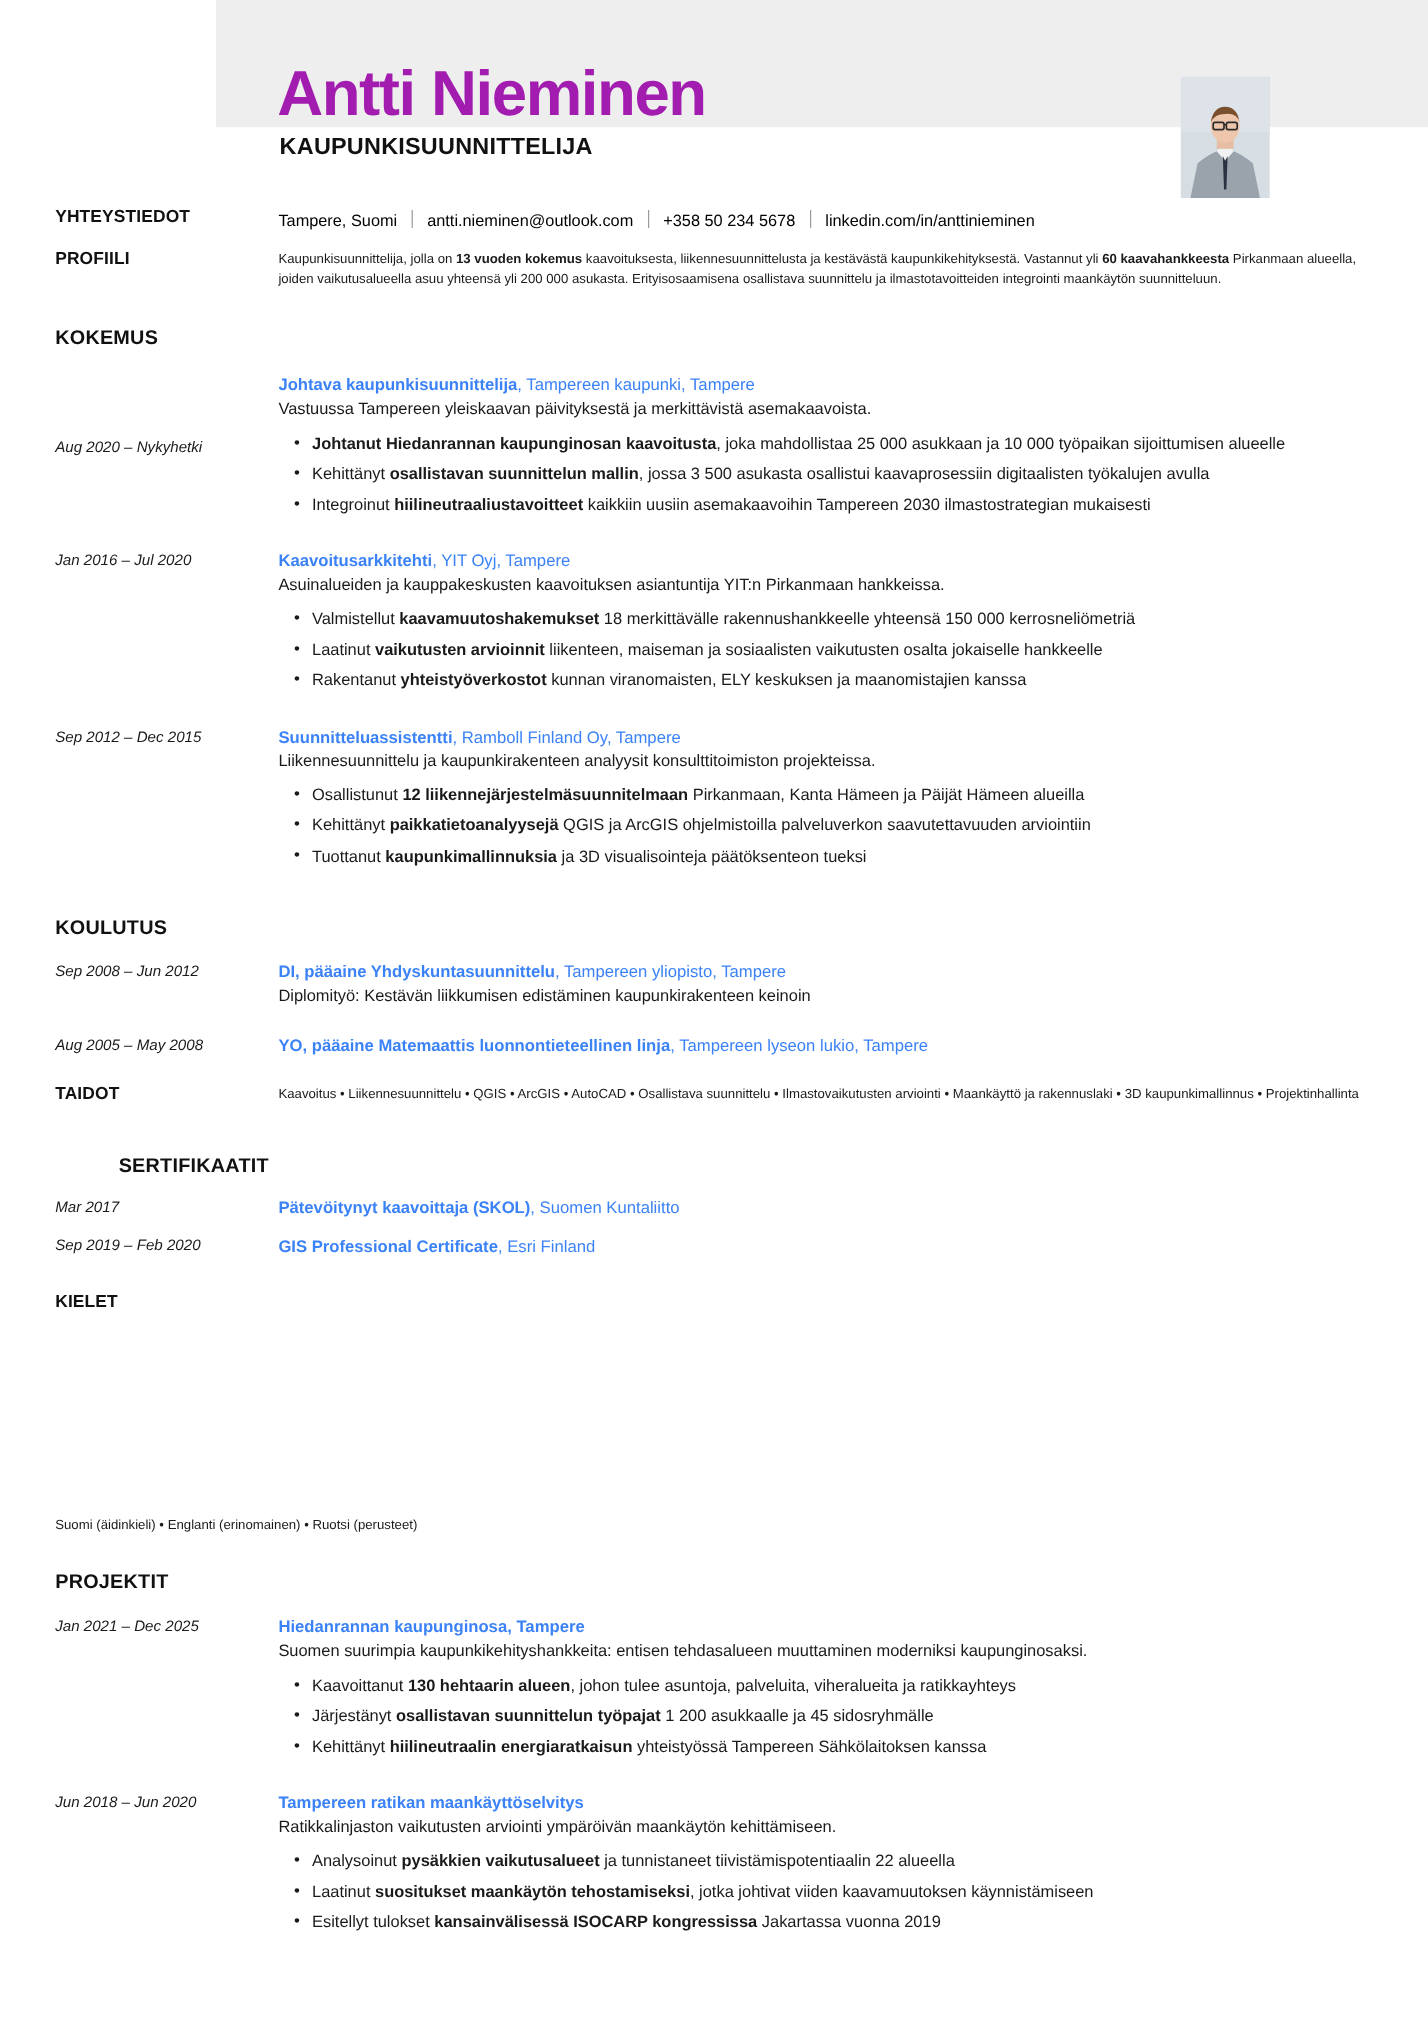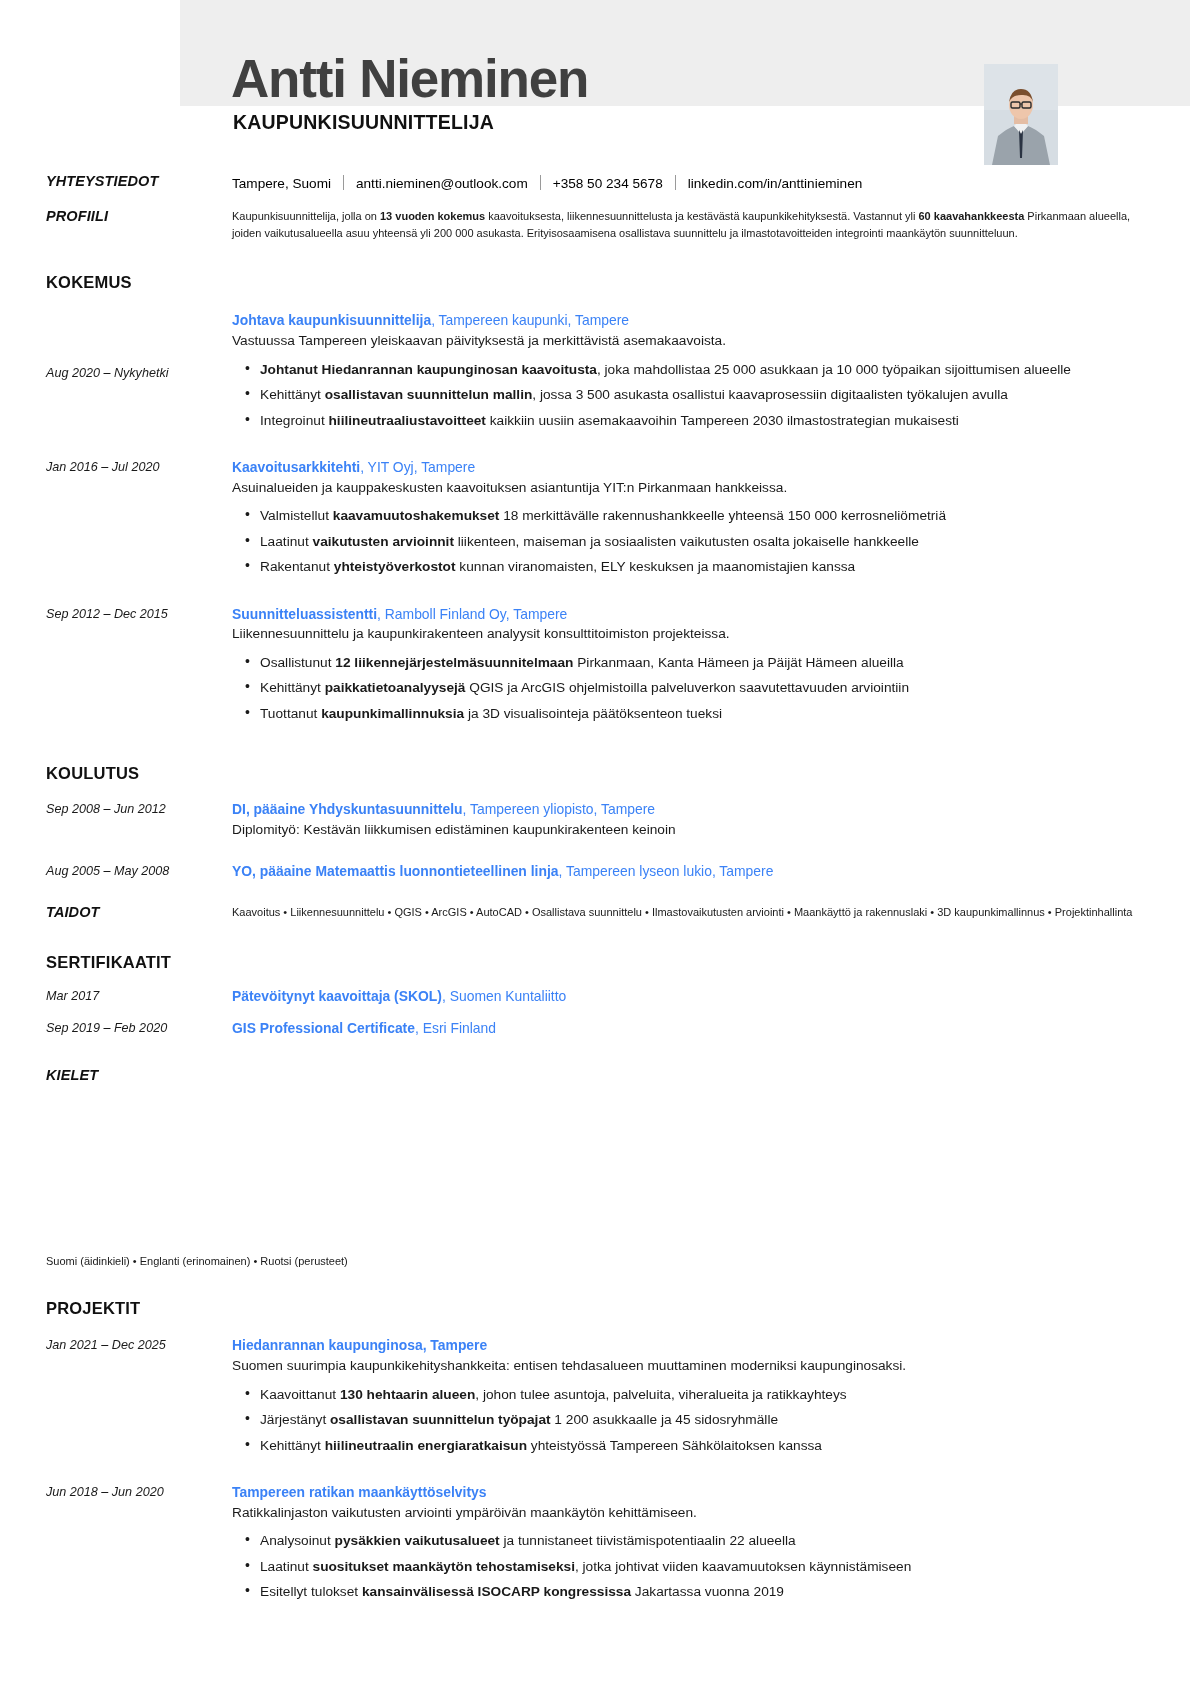--- a/index.html
+++ b/index.html
@@ -33,21 +33,21 @@
   .name-block {
     position: absolute;
     left: 231px;
     top: 52px;
   }
   .name {
     font-size: 53px;
     font-weight: bold;
     letter-spacing: -1.2px;
     line-height: 1.0;
-    color: #404040;
+    color: #a21caf;
     margin: 0;
   }
   .job-title {
     font-size: 19.5px;
     font-weight: bold;
     letter-spacing: 0.2px;
     color: #111111;
     margin: 6px 0 0 2px;
   }
   .photo {
@@ -82,21 +82,20 @@
     letter-spacing: 0.2px;
     color: #111111;
     text-transform: uppercase;
   }
   .small-head {
     font-size: 14.5px;
     font-weight: bold;
     letter-spacing: 0.1px;
     color: #111111;
     text-transform: uppercase;
-    font-style: italic;
   }
   .daterange {
     font-size: 12.6px;
     font-style: italic;
     color: #1a1a1a;
     line-height: 1.35;
     padding-top: 2px;
   }
   .body-text {
     font-size: 11px;
@@ -158,21 +157,21 @@
 
   .sp-contact   { margin-top: 5px; }
   .sp-profile   { margin-top: 15px; justify-content: flex-end; }
   .sp-kokemus   { margin-top: 32px; }
   .sp-exp       { margin-top: 18px; align-items: center; }
   .sp-exp2      { margin-top: 22px; }
   .sp-koulutus  { margin-top: 36px; }
   .sp-edu       { margin-top: 16px; }
   .sp-edu2      { margin-top: 21px; }
   .sp-taidot    { margin-top: 22px; }
-  .sp-sert      { margin-top: 32px; }
+  .sp-sert      { margin-top: 42px; text-align: right; }
   .sp-certrow   { margin-top: 14px; }
   .sp-certrow2  { margin-top: 11px; }
   .sp-kielet    { margin-top: 28px; flex-direction: column; }
   .sp-proj      { margin-top: 30px; }
   .sp-projrow   { margin-top: 17px; }
   .sp-projrow2  { margin-top: 22px; }
 </style>
 </head>
 <body>
 

